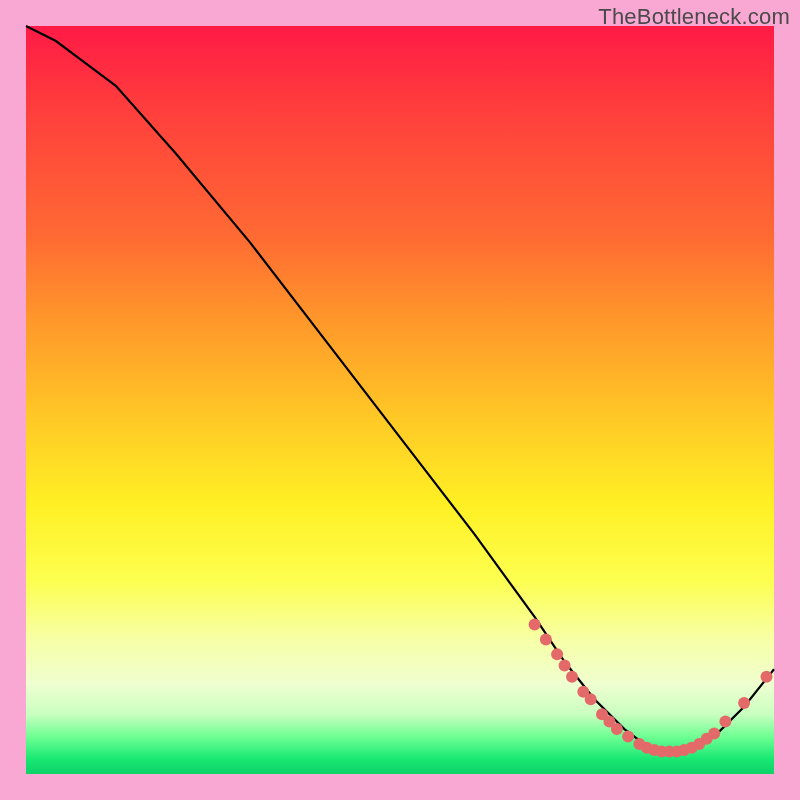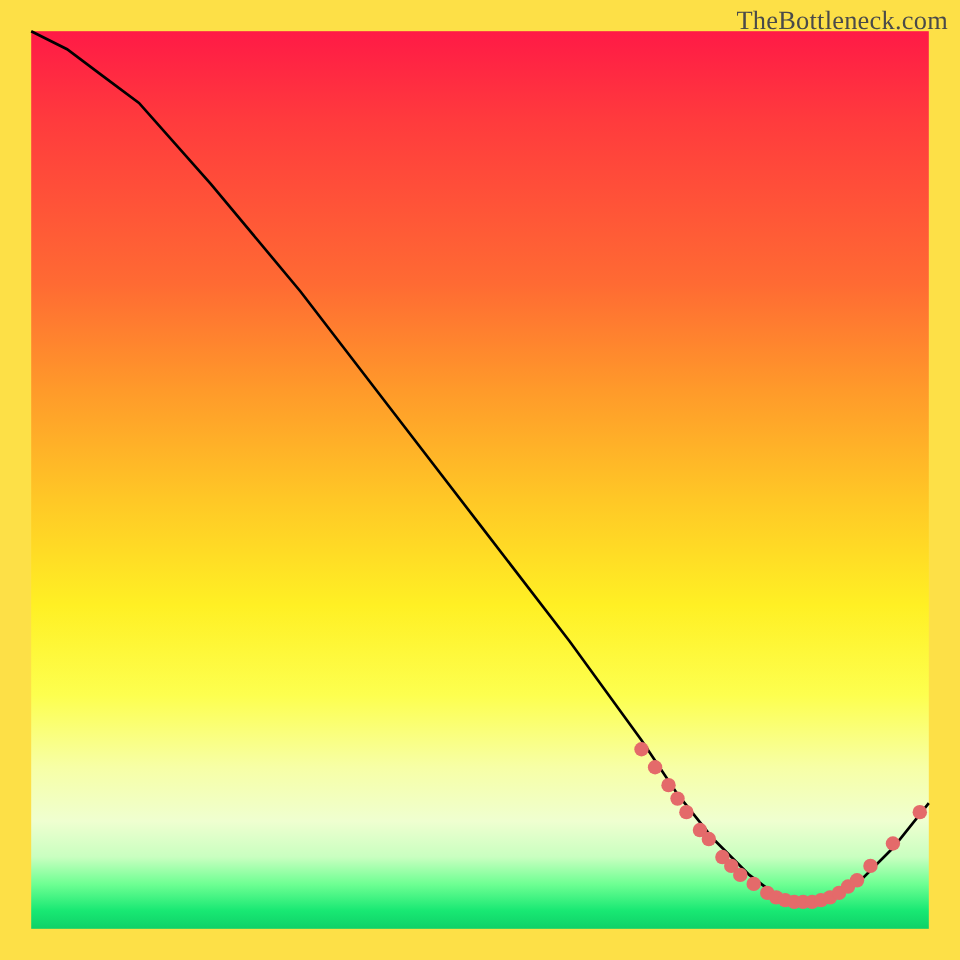--- a/index.html
+++ b/index.html
@@ -8,22 +8,21 @@
     width: 800px;
     height: 800px;
     background: #000;
     overflow: hidden;
     font-family: Arial, Helvetica, sans-serif;
   }
   .stage {
     position: relative;
     width: 800px;
     height: 800px;
-    background: #fde047;
-    font-family: Liberation Serif, serif;
+    background: #f9a8d4;
   }
   .plot {
     position: absolute;
     left: 26px;
     top: 26px;
     width: 748px;
     height: 748px;
     
     background: linear-gradient(
       to bottom,

